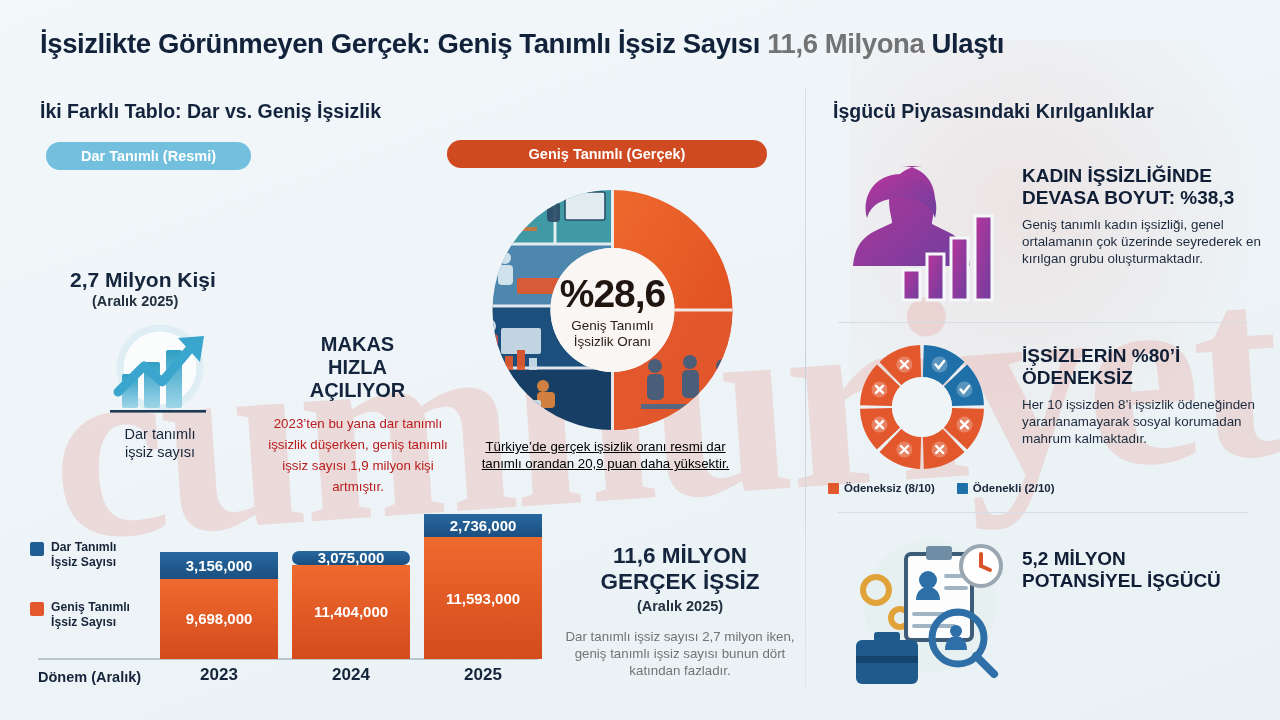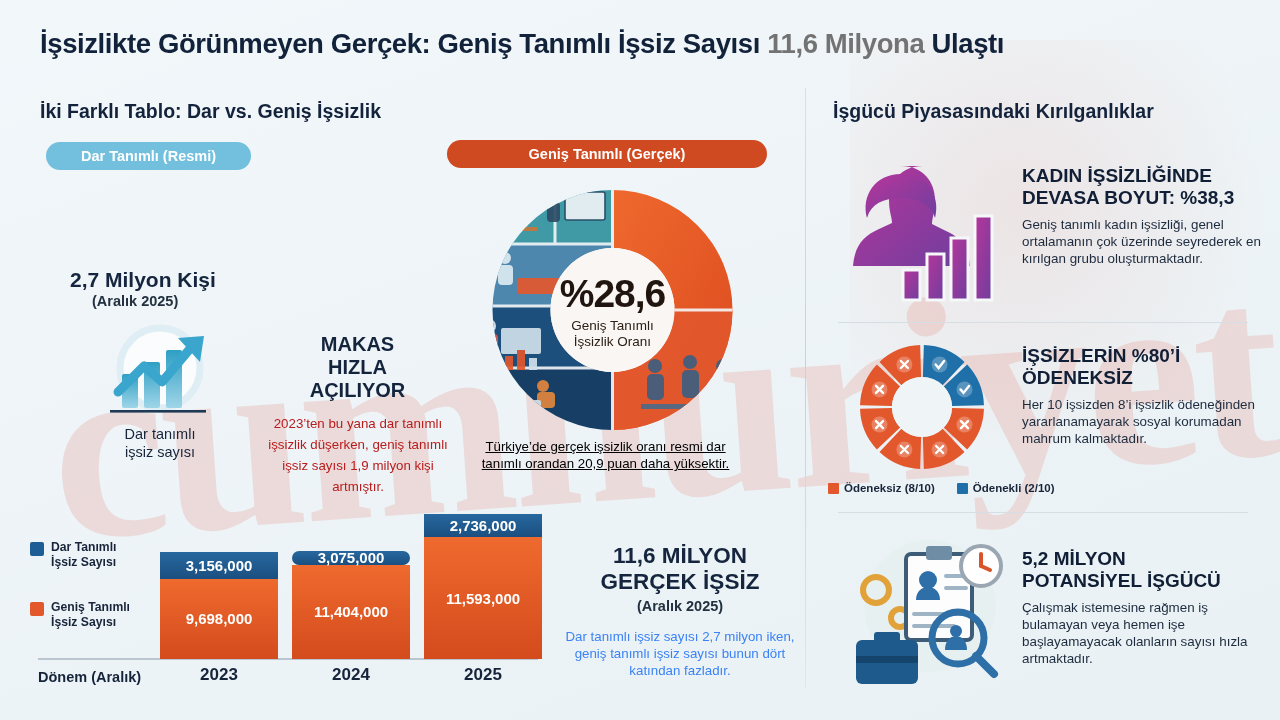--- a/index.html
+++ b/index.html
@@ -77,21 +77,21 @@
     color:#fff;font-weight:700;font-size:15px;}
   .axis{position:absolute;left:8px;bottom:27px;width:500px;height:2px;background:#b9c6cf;}
   #xlabel{position:absolute;left:8px;bottom:2px;font-size:14.5px;font-weight:700;color:#16243b;}
   .xtick{position:absolute;bottom:2px;width:118px;text-align:center;font-size:17px;font-weight:700;color:#16243b;}
 
   #mil{position:absolute;left:560px;top:543px;width:240px;text-align:center;
     font-size:22.5px;font-weight:700;line-height:26px;color:#15253e;z-index:5;}
   #milSub{position:absolute;left:560px;top:598px;width:240px;text-align:center;
     font-size:14.5px;font-weight:700;color:#22303f;z-index:5;}
   #milP{position:absolute;left:555px;top:628px;width:250px;text-align:center;
-    font-size:13.3px;line-height:17px;color:#3b82f6;z-index:5;}
+    font-size:13.3px;line-height:17px;color:#737373;z-index:5;}
 
   
   .rblock{position:absolute;z-index:5;}
   .rh{font-size:19px;font-weight:700;line-height:22px;color:#101f36;}
   .rp{font-size:13.4px;line-height:17px;color:#1d2b3e;margin-top:7px;}
   .ricon{position:absolute;z-index:4;}
   .rsep{position:absolute;left:838px;width:410px;height:1px;background:#d5dee4;z-index:3;}
   #rsep1{top:322px;} #rsep2{top:512px;}
   #dlegend{position:absolute;left:828px;top:482px;display:flex;gap:22px;align-items:center;z-index:5;}
   #dlegend .sw{width:11px;height:11px;margin-top:0;border-radius:1px;}
@@ -326,14 +326,13 @@
   <rect x="18" y="108" width="62" height="44" rx="6" fill="#1f5a8c"></rect>
   <rect x="36" y="100" width="26" height="10" rx="3" fill="#1f5a8c"></rect>
   <rect x="18" y="124" width="62" height="7" fill="#15446c"></rect>
   <circle cx="120" cy="106" r="26" fill="none" stroke="#2f6fa8" stroke-width="7"></circle>
   <line x1="138" y1="124" x2="156" y2="142" stroke="#2f6fa8" stroke-width="8" stroke-linecap="round"></line>
   <circle cx="118" cy="99" r="6" fill="#2f6fa8"></circle>
     <path d="M107 118 c0 -9 5 -14 11 -14 c6 0 11 5 11 14 Z" fill="#2f6fa8"></path>
 </svg>
 <div class="rblock" style="left:1022px;top:548px;width:250px;">
   <div class="rh">5,2 MİLYON<br>POTANSİYEL İŞGÜCÜ</div>
-  <div class="rp">Çalışmak istemesine rağmen iş bulamayan veya hemen işe başlayamayacak olanların sayısı hızla artmaktadır.</div>
 </div>
 
 </body></html>

